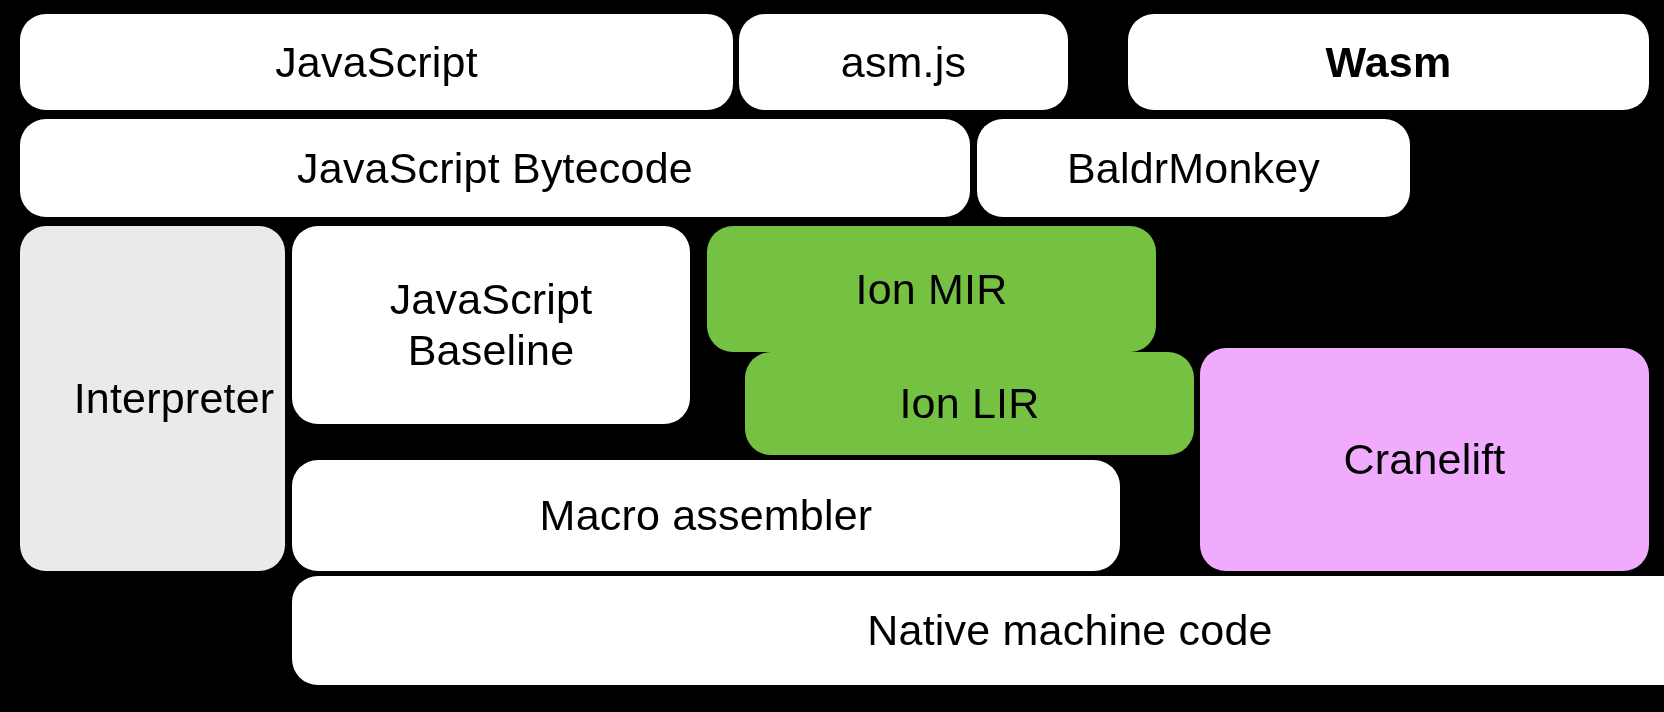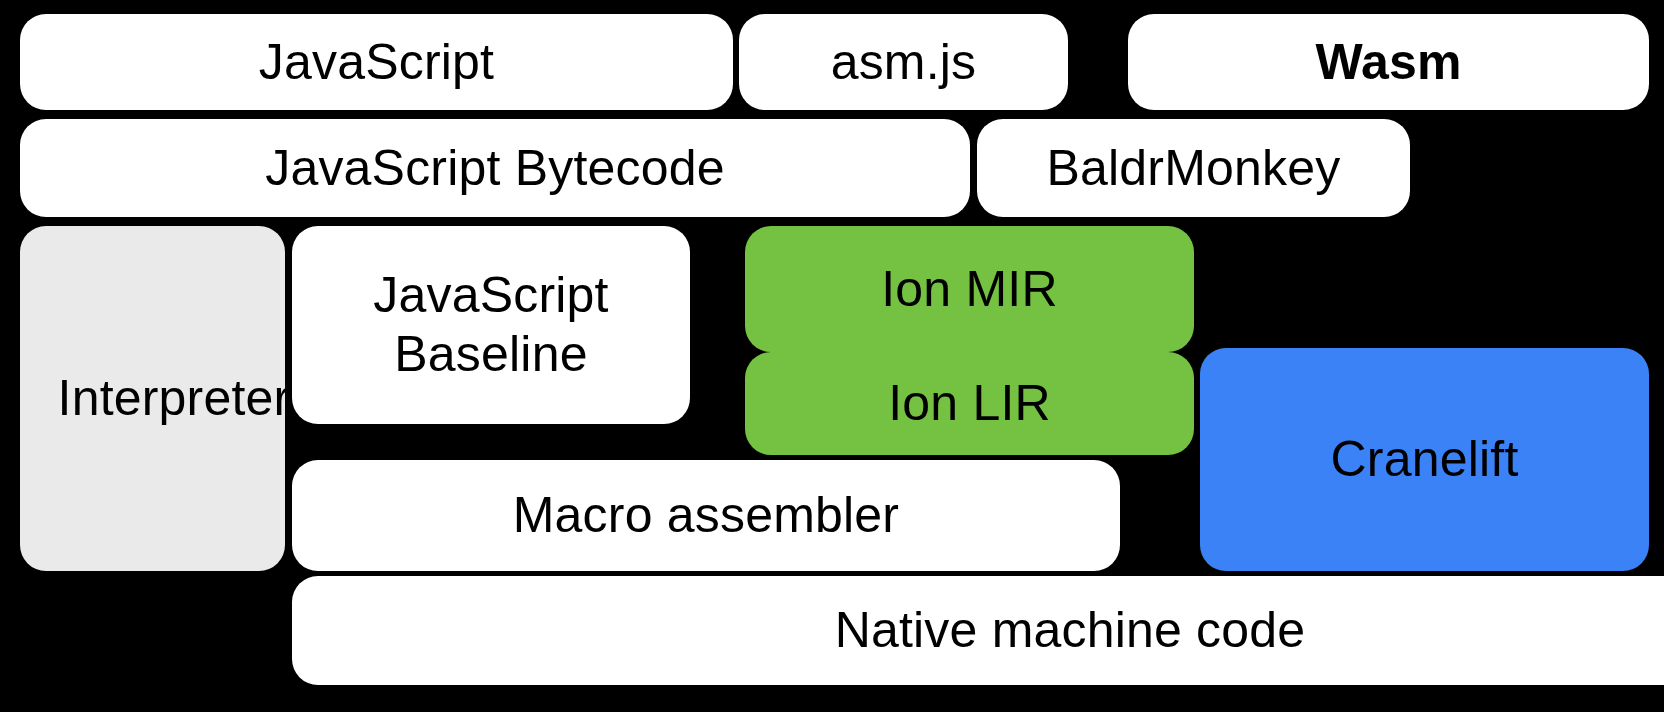--- a/index.html
+++ b/index.html
@@ -20,42 +20,42 @@
   .node {
     position: absolute;
     box-sizing: border-box;
     display: flex;
     align-items: center;
     justify-content: center;
     text-align: center;
     border-radius: 26px;
     color: #000000;
     font-family: "Liberation Sans", sans-serif;
-    font-size: 50px;
+    font-size: 43px;
     line-height: 1.18;
     font-weight: 400;
     letter-spacing: 0.2px;
     white-space: pre-line;
     user-select: none;
   }
   .fill-white  { background: #FFFFFF; }
   .fill-grey   { background: #EAEAEA; padding-left: 43px; }
   .fill-green  { background: #75C243; }
-  .fill-pink   { background: #3b82f6; }
+  .fill-pink   { background: #f0abfc; }
 </style>
 </head>
 <body>
 
 <div id="canvas">
     <div class="node fill-white" style="left: 20px; top: 14px; width: 713px; height: 96px;">JavaScript</div>
     <div class="node fill-white" style="left: 739px; top: 14px; width: 329px; height: 96px;">asm.js</div>
     <div class="node fill-white" style="left: 1128px; top: 14px; width: 521px; height: 96px; font-weight: bold;">Wasm</div>
     <div class="node fill-white" style="left: 977px; top: 119px; width: 433px; height: 98px;">BaldrMonkey</div>
     <div class="node fill-white" style="left: 20px; top: 119px; width: 950px; height: 98px;">JavaScript Bytecode</div>
     <div class="node fill-grey" style="left: 20px; top: 226px; width: 265px; height: 345px;">Interpreter</div>
     <div class="node fill-white" style="left: 292px; top: 226px; width: 398px; height: 198px;">JavaScript
 Baseline</div>
-    <div class="node fill-green" style="left: 745px; top: 226px; width: 449px; height: 126px;">Ion MIR</div>
+    <div class="node fill-green" style="left: 707px; top: 226px; width: 449px; height: 126px;">Ion MIR</div>
     <div class="node fill-green" style="left: 745px; top: 352px; width: 449px; height: 103px;">Ion LIR</div>
     <div class="node fill-pink" style="left: 1200px; top: 348px; width: 449px; height: 223px;">Cranelift</div>
     <div class="node fill-white" style="left: 292px; top: 460px; width: 828px; height: 111px;">Macro assembler</div>
     <div class="node fill-white" style="left: 292px; top: 576px; width: 1548px; height: 109px; padding-left: 8px;">Native machine code</div>
   </div>
 
 </body></html>

